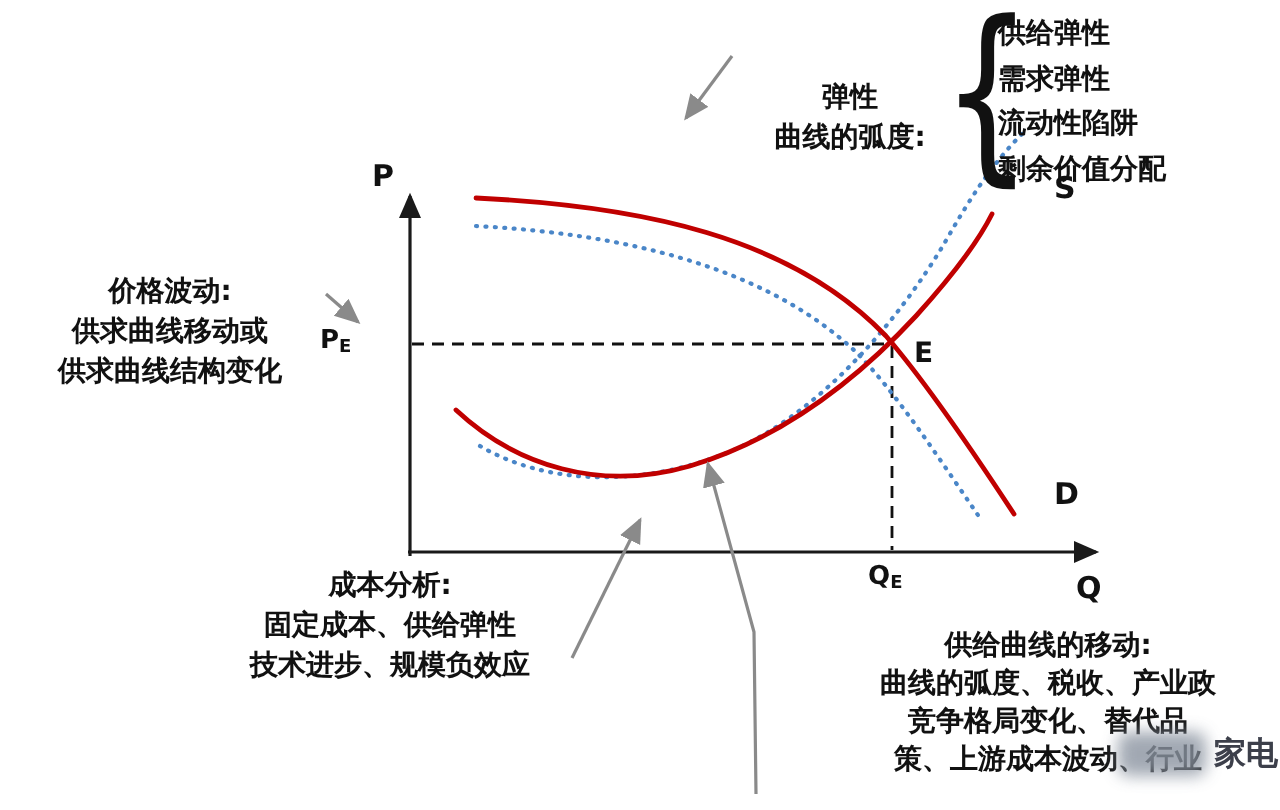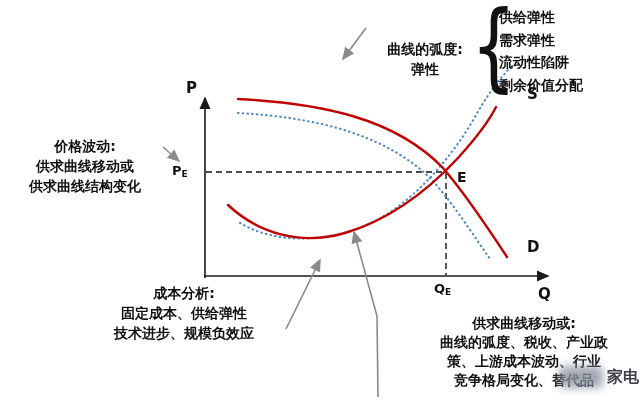--- a/index.html
+++ b/index.html
@@ -55,56 +55,56 @@
 
     <path class="garrow" d="M366,28 L343,59" marker-end="url(#ga)"></path>
     <path class="garrow" d="M163,147 L179,161" marker-end="url(#ga)"></path>
     <path class="garrow" d="M286,329 L320,260" marker-end="url(#ga)"></path>
     <path class="garrow" d="M378,397 L377,316 L354,232" marker-end="url(#ga)"></path>
   </svg>
 
   <span class="lbl" style="left:186px;top:79px;font-size:15px;">P</span>
   <span class="lbl" style="left:538px;top:285px;font-size:15px;">Q</span>
 
-  <span class="lbl" style="left:172px;top:163px;font-size:13px;"><span>P</span><span class="sub">E</span></span>
+  <span class="lbl" style="left:160px;top:163px;font-size:13px;"><span>P</span><span class="sub">E</span></span>
   <span class="lbl" style="left:434px;top:281px;font-size:13px;"><span>Q</span><span class="sub">E</span></span>
 
   <span class="lbl" style="left:457px;top:169px;font-size:14px;">E</span>
   <span class="lbl" style="left:527px;top:85px;font-size:15px;">S</span>
   <span class="lbl" style="left:527px;top:238px;font-size:15px;">D</span>
 
   <div class="txt center" style="left:377px;top:40px;width:96px;font-size:14px;">
+    <div>弹性</div>
     <div>曲线的弧度:</div>
-    <div>弹性</div>
   </div>
   <span class="brace" style="left:463px;top:-2px;">{</span>
   <div class="txt center" style="left:4px;top:137px;width:162px;font-size:14px;">
     <div>价格波动:</div>
     <div>供求曲线移动或</div>
     <div>供求曲线结构变化</div>
   </div>
 
   <div class="txt" style="left:499px;top:6px;font-size:14px;line-height:1.62;">
     <div>供给弹性</div>
     <div>需求弹性</div>
     <div>流动性陷阱</div>
     <div>剩余价值分配</div>
   </div>
 
-  <div class="txt center" style="left:86px;top:284px;width:196px;font-size:14px;">
+  <div class="txt center" style="left:97px;top:284px;width:196px;font-size:14px;">
     <div>成本分析:</div>
     <div>固定成本、供给弹性</div>
     <div>技术进步、规模负效应</div>
   </div>
 
   <div class="txt center" style="left:424px;top:314px;width:200px;font-size:14px;line-height:1.36;">
-    <div>供求曲线移动或:</div>
+    <div>供给曲线的移动:</div>
     <div>曲线的弧度、税收、产业政</div>
+    <div>竞争格局变化、替代品</div>
     <div>策、上游成本波动、行业</div>
-    <div>竞争格局变化、替代品</div>
   </div>
 
   <div class="wm">
     <div class="wm-blob"></div>
     <span class="wm-text">家电</span>
   </div>
 
 </div>
 
 </body></html>

